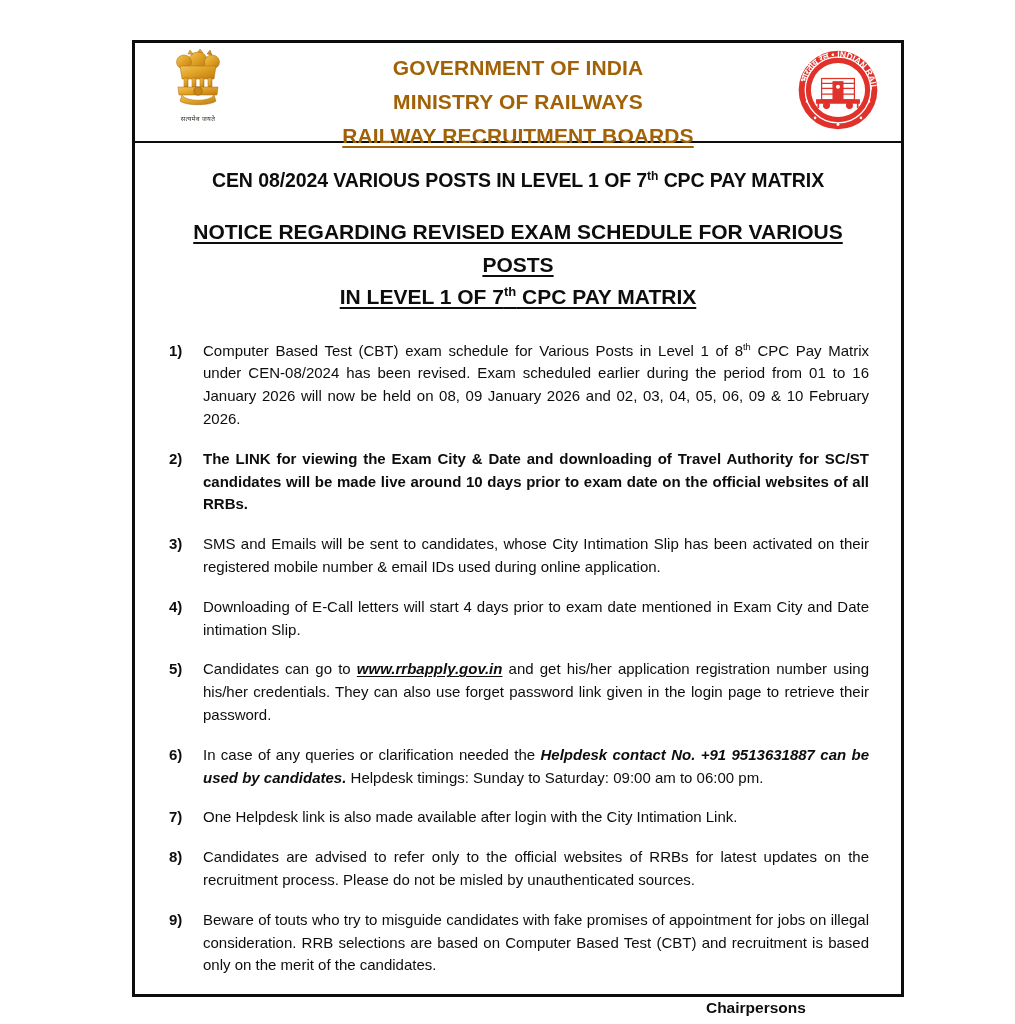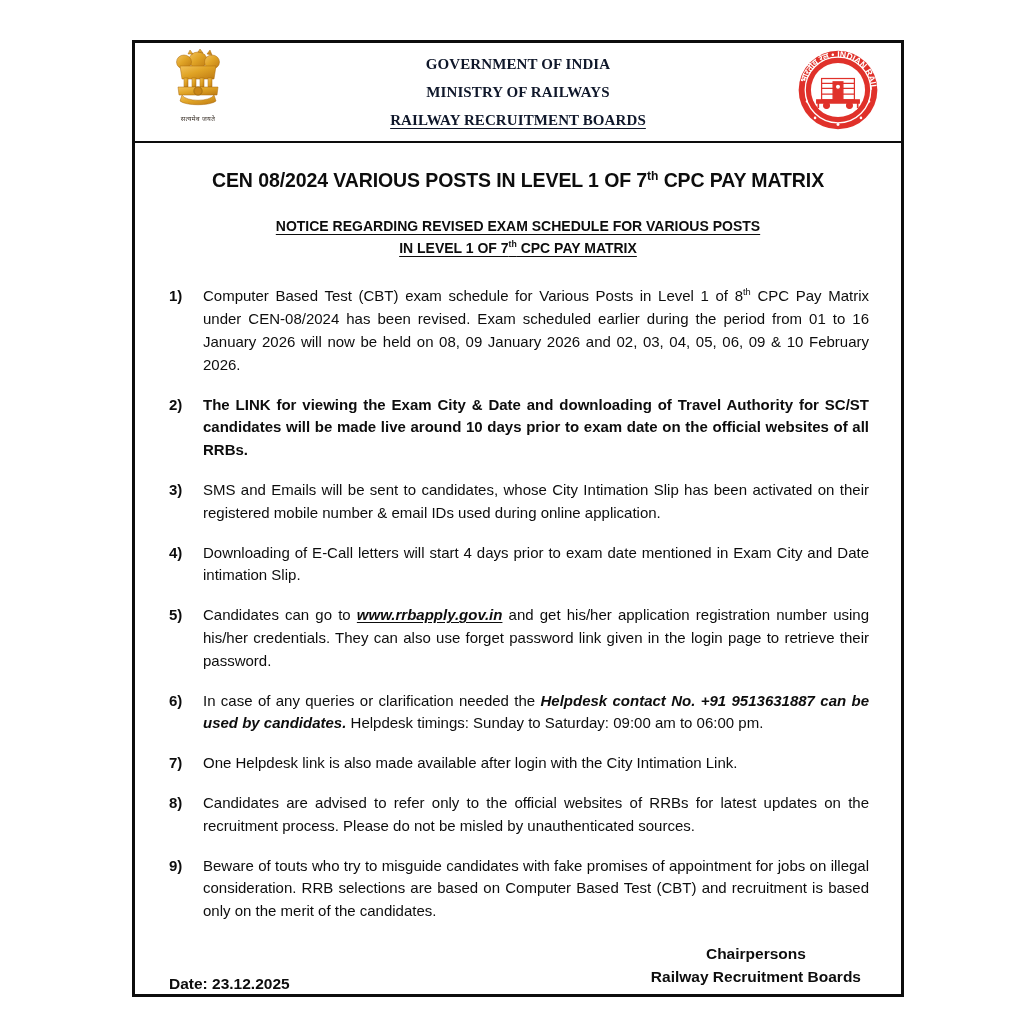--- a/index.html
+++ b/index.html
@@ -70,26 +70,26 @@
     font-family: "Liberation Sans", sans-serif;
   }
 
   .header-titles {
     position: absolute;
     left: 0; right: 0; top: 14px;
     text-align: center;
   }
   .header-titles .line {
     font-weight: bold;
-    font-size: 15px;
+    font-size: 21px;
     letter-spacing: .1px;
-    color: #0f172a;
+    color: #a16207;
     line-height: 1.0;
     margin-bottom: 13px;
-    font-family: Liberation Serif, serif;
+    font-family: Liberation Sans, sans-serif;
   }
   .header-titles .line.u {
     text-decoration: underline;
     text-underline-offset: 3px;
     margin-bottom: 0;
   }
 
   
   .body {
     flex: 1 1 auto;
@@ -104,21 +104,21 @@
     font-weight: bold;
     font-size: 19.5px;
     color: #0d0d0d;
     margin-top: 26px;
     letter-spacing: -.1px;
   }
 
   .subtitle {
     text-align: center;
     font-weight: bold;
-    font-size: 14px;
+    font-size: 21px;
     color: #0d0d0d;
     margin-top: 24px;
     line-height: 1.55;
   }
   .subtitle span.u {
     text-decoration: underline;
     text-underline-offset: 2.5px;
   }
 
   sup { font-size: .62em; vertical-align: super; line-height: 0; margin-top: 8px; }

